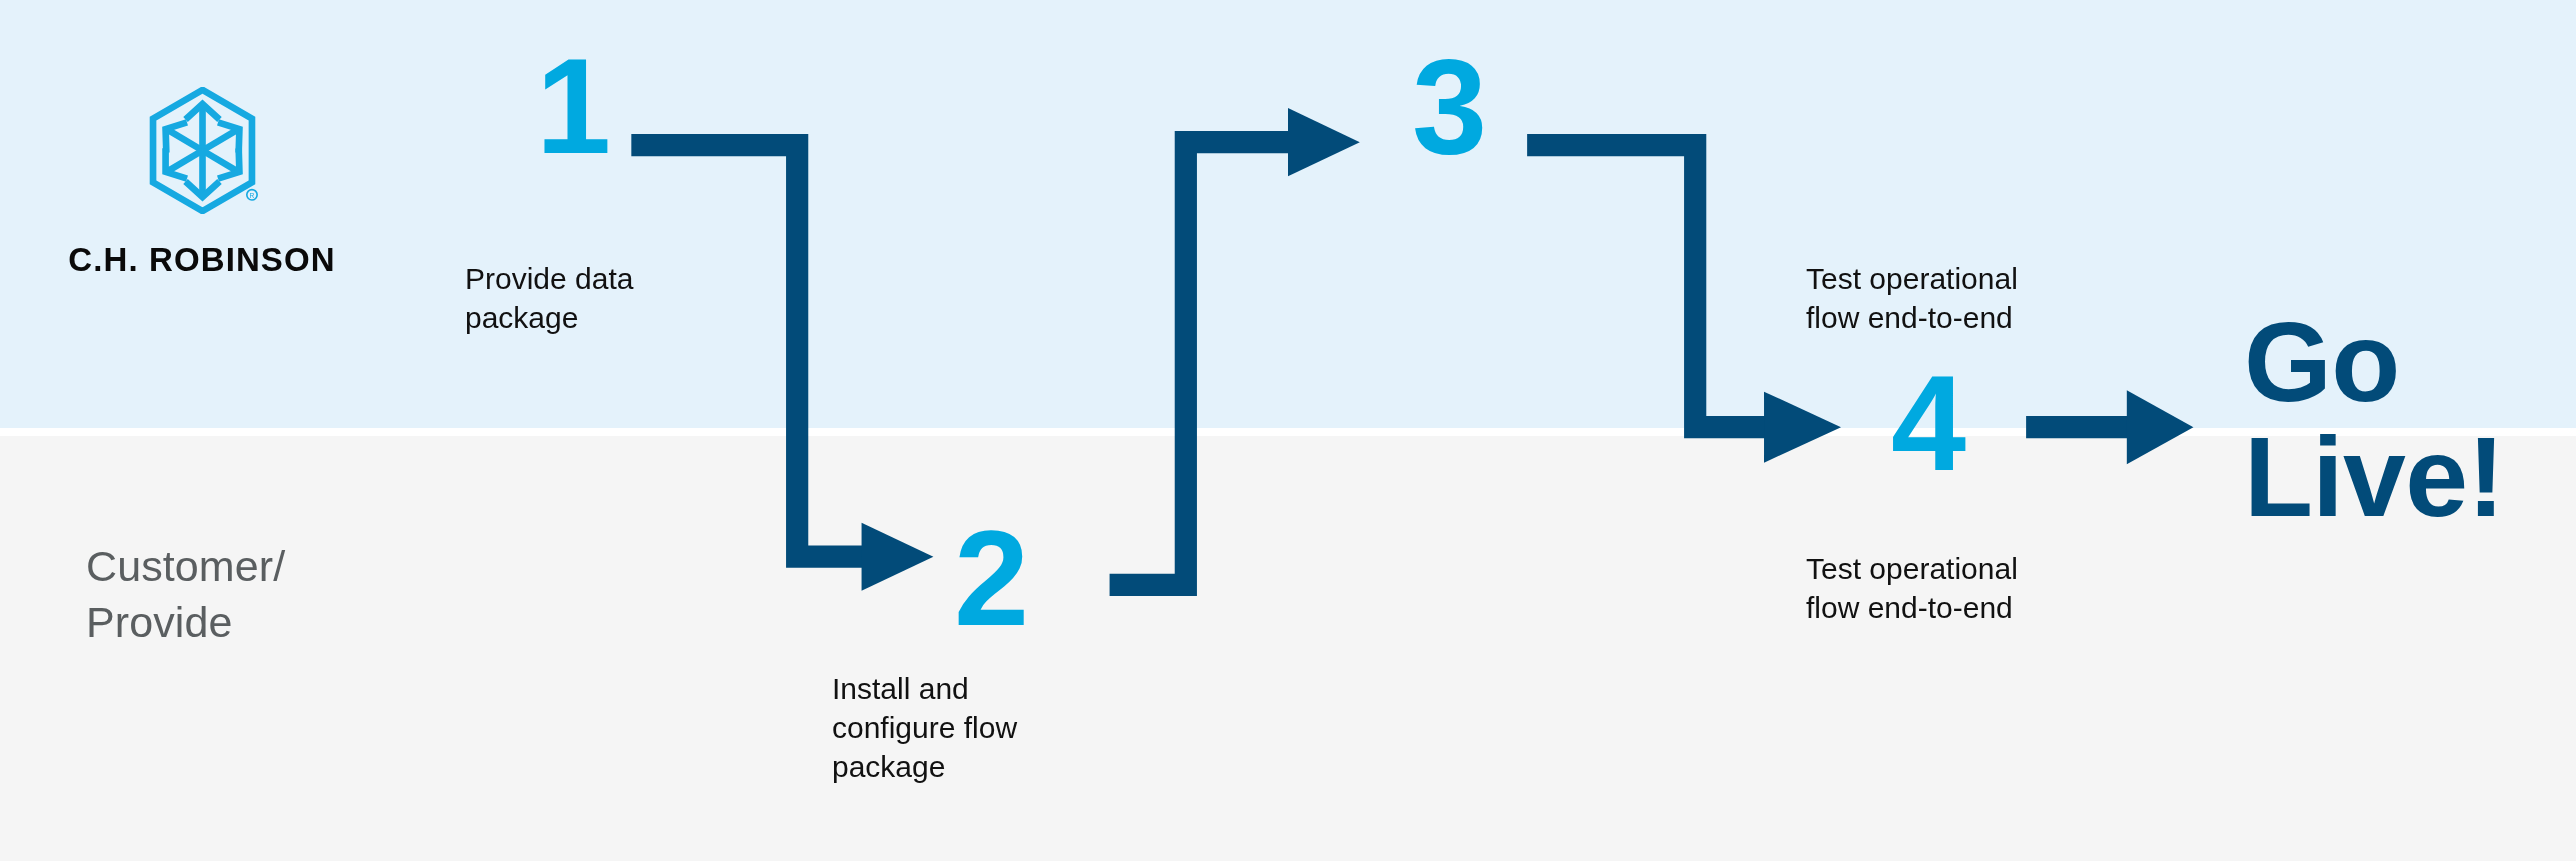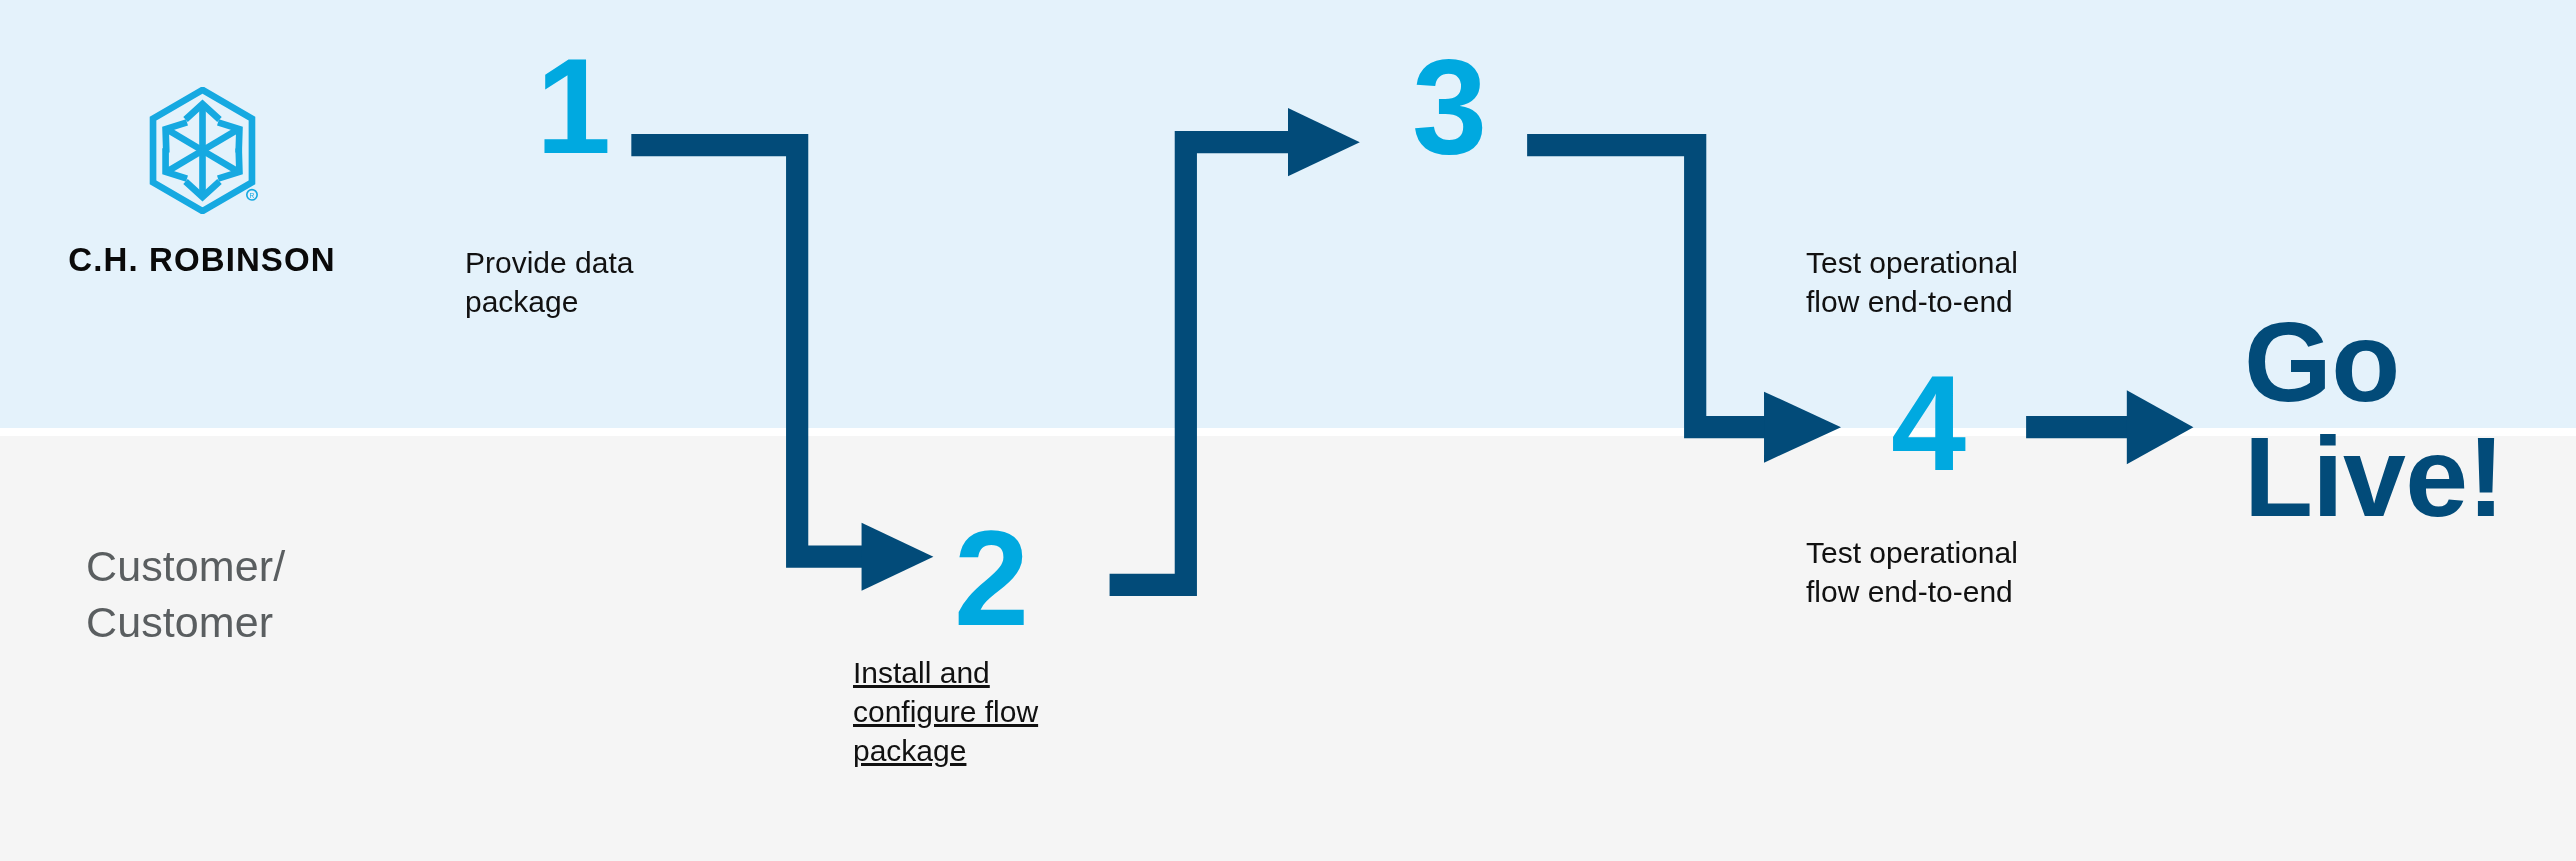--- a/index.html
+++ b/index.html
@@ -75,20 +75,21 @@
     line-height: 1;
     letter-spacing: -2.2px;
   }
   
   .step-caption {
     position: absolute;
     font-size: 30px;
     line-height: 1.30;
     color: #111111;
     font-weight: 400;
+    margin-top: 16px;
   }
   
   .connectors {
     position: absolute;
     left: 0; top: 0;
     width: 2576px; height: 861px;
     pointer-events: none;
   }
   
   .go-live {
@@ -134,21 +135,21 @@
       <path d="M52,128 L75,149 L98,128" stroke="#16a9e1" stroke-width="9" fill="none"></path>
 
       <circle cx="142" cy="146" r="7" fill="none" stroke="#16a9e1" stroke-width="2.2"></circle>
       <text x="142" y="150" font-size="9" fill="#16a9e1" text-anchor="middle" font-family="Liberation Sans, sans-serif">R</text>
     </svg>
     <div class="logo-wordmark">C.H. ROBINSON</div>
   </div>
 
   <div class="lane-label">
     <div>Customer/</div>
-    <div>Customer</div>
+    <div>Provide</div>
   </div>
 
   <svg class="connectors" viewBox="0 0 3478 1163">
 
     <g>
       <path d="M852,196 L1076,196 L1076,752 L1185,752" fill="none" stroke="#024b79" stroke-width="30"></path>
       <polygon points="1163,706 1260,752 1163,798" fill="#024b79"></polygon>
     </g>
 
     <g>
@@ -167,21 +168,21 @@
     </g>
   </svg>
 
   <div class="step-num" style="left:536px; top:39px;">1</div>
   <div class="step-caption" style="left:465px; top:243px;">
     <div>Provide data</div>
     <div>package</div>
   </div>
 
   <div class="step-num" style="left:954px; top:511px;">2</div>
-  <div class="step-caption" style="left:853px; top:653px;text-decoration:underline;">
+  <div class="step-caption" style="left:832px; top:653px;">
     <div>Install and</div>
     <div>configure flow</div>
     <div>package</div>
   </div>
 
   <div class="step-num" style="left:1412px; top:39px;">3</div>
 
   <div class="step-num" style="left:1891px; top:356px;">4</div>
   <div class="step-caption" style="left:1806px; top:243px;">
     <div>Test operational</div>

